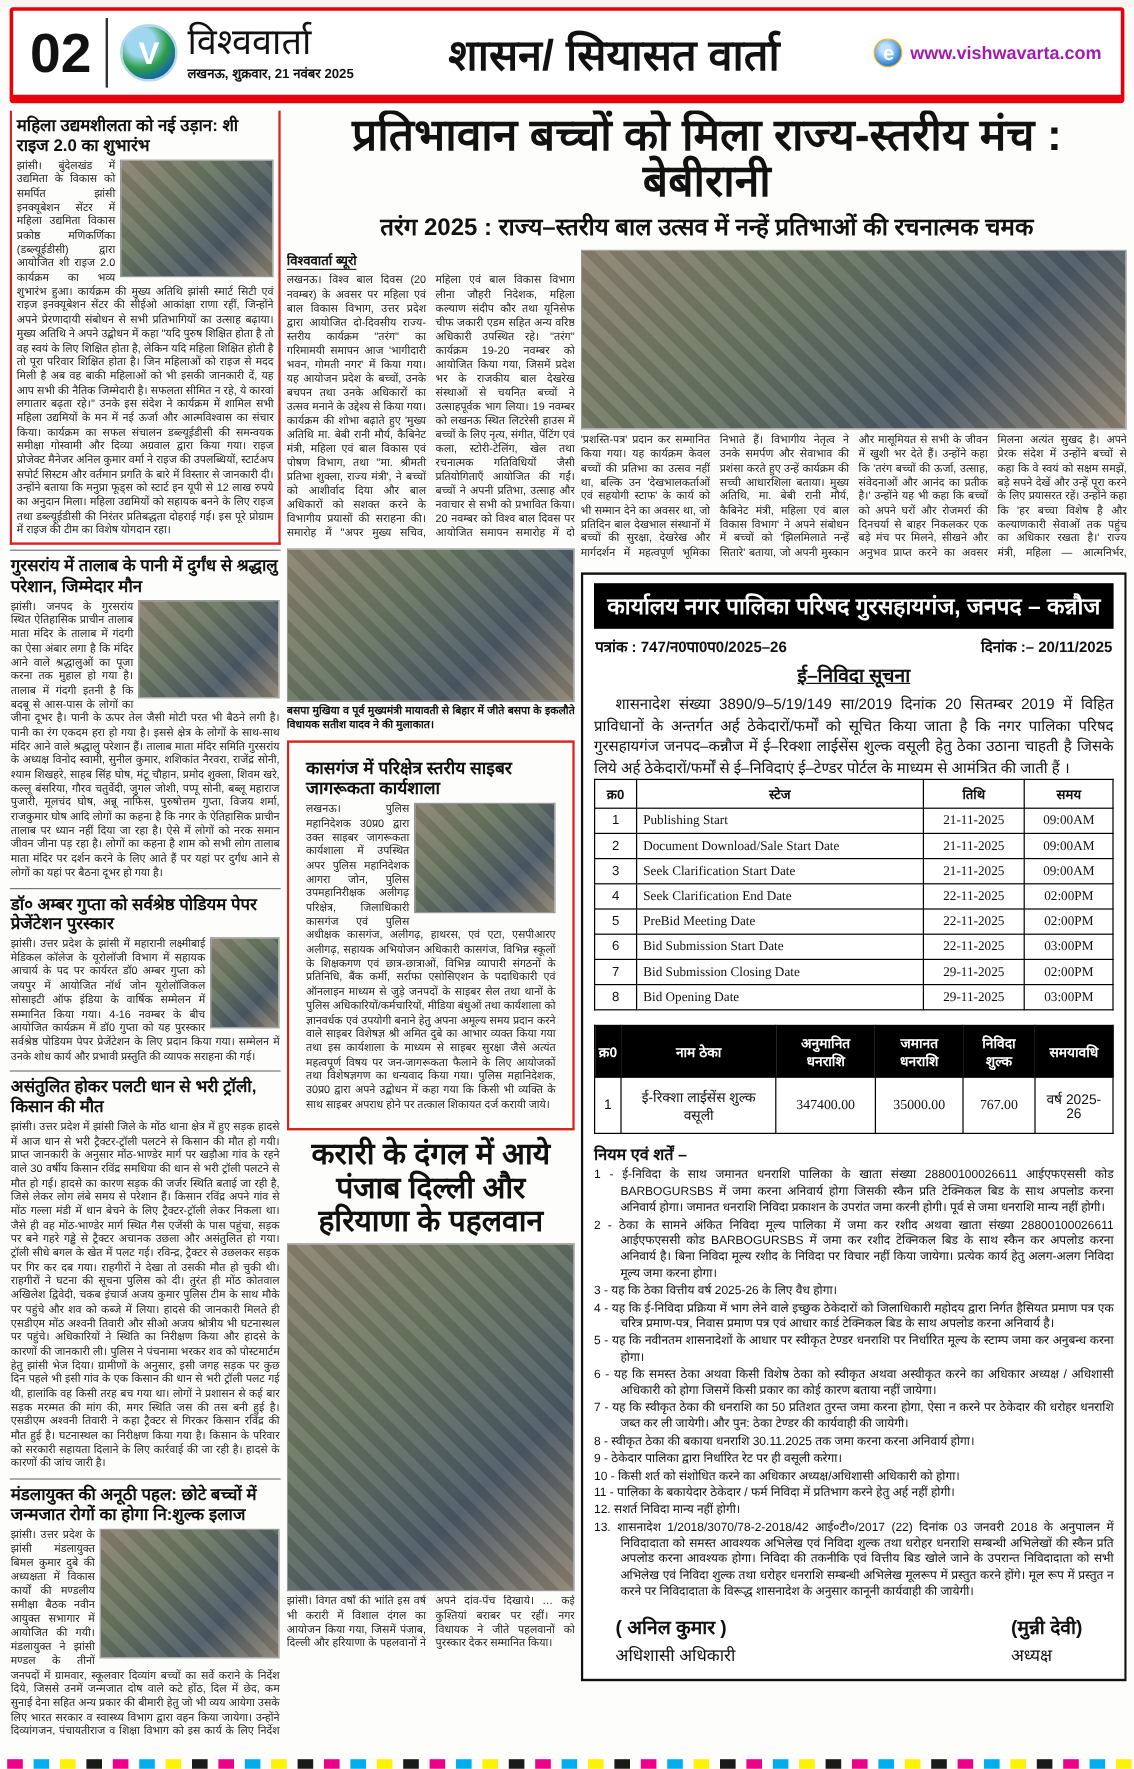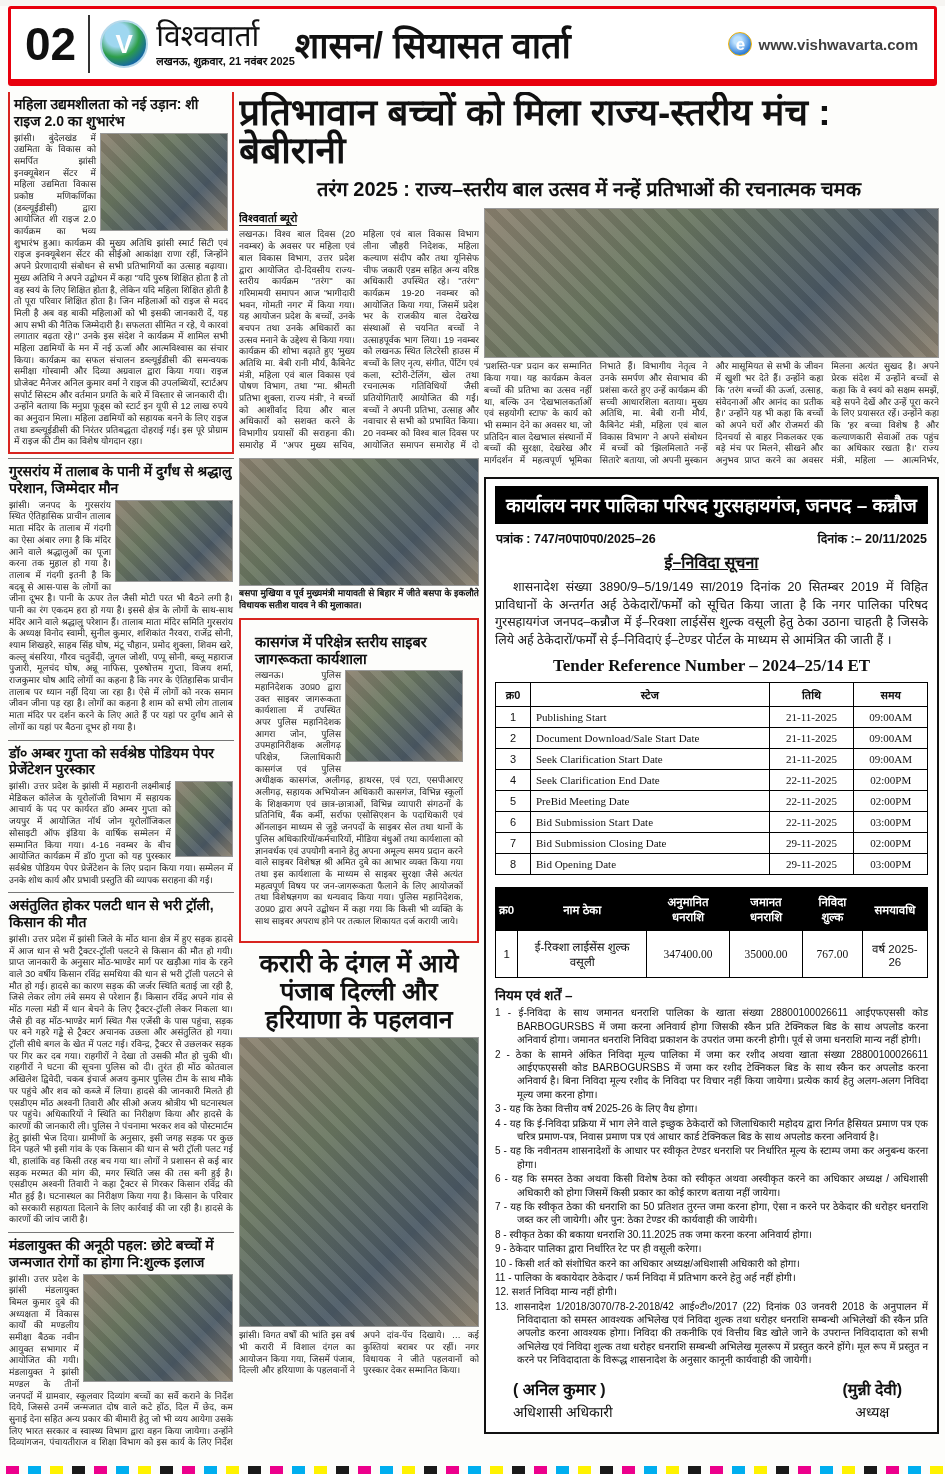--- a/index.html
+++ b/index.html
@@ -13,27 +13,27 @@
               border-radius:3px; height:80px; display:flex; align-items:center; background:#fff; }
   .pageno { font-size:46px; font-weight:bold; padding:0 12px 0 14px; line-height:1; }
   .mast-divider { width:2px; height:58px; background:#333; margin-right:10px; }
   .logo-circle { width:48px; height:48px; border-radius:50%;
                  background:radial-gradient(circle at 35% 30%, #9fd7f0 0 28%, #2d9e49 52%, #1363a8 78%);
                  border:2px solid #b5d8ea; display:flex; align-items:center; justify-content:center;
                  color:#fff; font-weight:bold; font-size:26px; margin-right:8px; }
   .mast-title { display:flex; flex-direction:column; }
   .paper-name { font-size:30px; font-weight:normal; line-height:1.05; }
   .edition-line { font-size:11px; font-weight:bold; margin-top:2px; }
-  .section-title { flex:1; text-align:left; font-size:36px; font-weight:bold; }
+  .section-title { flex:1; text-align:center; font-size:36px; font-weight:bold; }
   .website { display:flex; align-items:center; gap:6px; padding-right:16px; }
   .ie-icon { width:24px; height:24px; border-radius:50%;
              background:radial-gradient(circle at 40% 35%, #bfe3ff 0 20%, #2f7ed8 70%);
              color:#fff; font-weight:bold; font-size:17px; line-height:24px; text-align:center;
              border:1px solid #f3b200; }
-  .website-text { font-size:15px; font-weight:bold; color:#404040; }
+  .website-text { font-size:15px; font-weight:bold; color:#a21caf; }
 
   
   .content { display:flex; gap:5px; padding:2px 6px 0 8px; height:1356px; overflow:hidden; }
   .col-left { width:226px; flex:none; overflow:hidden; }
   .main { flex:1; display:flex; flex-direction:column; overflow:hidden; }
   .main-row { display:flex; gap:5px; flex:1; overflow:hidden; }
   .mid-stack { width:240px; flex:none; overflow:hidden; }
   .right-stack { flex:1; overflow:hidden; }
 
   
@@ -43,21 +43,21 @@
            border:1px solid #999; position:relative; overflow:hidden; }
   .photo::after { content:""; position:absolute; inset:0;
            background:repeating-linear-gradient(45deg, rgba(255,255,255,.06) 0 8px, rgba(0,0,0,.08) 8px 16px); }
   .l-article { border-top:1px solid #777; padding:4px 1px 6px 1px; }
   .l-article:first-child { border-top:none; }
   .l-headline { font-size:14px; font-weight:bold; line-height:1.2; margin-bottom:3px; }
   .boxed-red { border:2px solid #d8241f; padding:4px; margin-bottom:4px; }
   .float-r { float:right; margin:0 0 3px 4px; }
 
   
-  .lead-headline { font-size:37px; font-weight:bold; line-height:1.02; padding:2px 0 2px 0; }
+  .lead-headline { font-size:37px; font-weight:bold; text-align:center; line-height:1.02; padding:2px 0 2px 0; }
   .lead-subhead { font-size:20px; font-weight:bold; text-align:center; margin:4px 0 6px 0; }
   .byline { font-size:11px; font-weight:bold; border-bottom:1.5px solid #222; display:inline-block; margin-bottom:3px; }
   .lead-mid-text { column-count:2; column-gap:8px; height:224px; overflow:hidden; }
   .lead-photo { height:150px; margin-bottom:3px; }
   .lead-cont { column-count:4; column-gap:8px; height:112px; overflow:hidden; margin-bottom:4px; }
 
   .mid-photo { height:128px; }
   .mid-box { border:2px solid #d8241f; padding:14px; margin-top:6px; }
   .mid-box-headline { font-size:14.5px; font-weight:bold; line-height:1.15; margin-bottom:3px; }
   .kasganj-photo { width:118px; height:92px; }
@@ -81,21 +81,21 @@
   .stage-col { text-align:left !important; font-family:"Liberation Serif", serif; }
   .eng { font-family:"Liberation Serif", serif; }
   table.grid2 { width:100%; border-collapse:collapse; margin-top:12px; }
   table.grid2 th { background:#000; color:#fff; border:1.5px solid #000; font-size:11.5px; padding:6px 3px; }
   table.grid2 td { border:1.5px solid #000; font-size:11.5px; padding:8px 3px; text-align:center; }
   .terms-head { font-size:13.5px; font-weight:bold; margin:8px 0 2px 0; }
   ol.terms { list-style:none; }
   ol.terms li { font-size:10px; line-height:1.34; text-align:justify; padding-left:22px; text-indent:-22px; margin-bottom:1px; }
   .signatures { display:flex; justify-content:space-between; padding:10px 26px 2px 18px; }
   .sig .name { font-size:16px; font-weight:bold; }
-  .sig .post { font-size:14px; margin-top:2px; text-align:center; }
+  .sig .post { font-size:14px; margin-top:2px; text-align:left; }
 
   
   .color-strip { position:absolute; left:0; right:0; bottom:2px; height:13px;
                  display:flex; gap:9px; padding:0 6px; align-items:center; }
   .color-strip .sq { width:13px; height:11px; flex:none; }
 </style>
 </head>
 <body>
 
 <div class="page">
@@ -181,21 +181,20 @@
           <div class="body-txt lead-cont">'प्रशस्ति-पत्र' प्रदान कर सम्मानित किया गया। यह कार्यक्रम केवल बच्चों की प्रतिभा का उत्सव नहीं था, बल्कि उन 'देखभालकर्ताओं एवं सहयोगी स्टाफ' के कार्य को भी सम्मान देने का अवसर था, जो प्रतिदिन बाल देखभाल संस्थानों में बच्चों की सुरक्षा, देखरेख और मार्गदर्शन में महत्वपूर्ण भूमिका निभाते हैं। विभागीय नेतृत्व ने उनके समर्पण और सेवाभाव की प्रशंसा करते हुए उन्हें कार्यक्रम की सच्ची आधारशिला बताया। मुख्य अतिथि, मा. बेबी रानी मौर्य, कैबिनेट मंत्री, महिला एवं बाल विकास विभाग' ने अपने संबोधन में बच्चों को 'झिलमिलाते नन्हें सितारे' बताया, जो अपनी मुस्कान और मासूमियत से सभी के जीवन में खुशी भर देते हैं। उन्होंने कहा कि 'तरंग बच्चों की ऊर्जा, उत्साह, संवेदनाओं और आनंद का प्रतीक है।' उन्होंने यह भी कहा कि बच्चों को अपने घरों और रोजमर्रा की दिनचर्या से बाहर निकलकर एक बड़े मंच पर मिलने, सीखने और अनुभव प्राप्त करने का अवसर मिलना अत्यंत सुखद है। अपने प्रेरक संदेश में उन्होंने बच्चों से कहा कि वे स्वयं को सक्षम समझें, बड़े सपने देखें और उन्हें पूरा करने के लिए प्रयासरत रहें। उन्होंने कहा कि 'हर बच्चा विशेष है और कल्याणकारी सेवाओं तक पहुंच का अधिकार रखता है।' राज्य मंत्री, महिला — आत्मनिर्भर, आत्मविश्वासी और जीवन में आगे बढ़ने के लिए प्रेरित किया। साथ ही, विभिन्न बाल गृहों द्वारा लगाए गए क्रिएटिव स्टॉल्स की उन्होंने सराहना करते हुए कहा कि बच्चों की प्रतिभा अद्वितीय है। 'अपर मुख्य सचिव, महिला एवं बाल विकास विभाग, श्रीमती लीना जौहरी' ने कहा कि बच्चों की अद्भुत रचनात्मकता और आत्म-अभिव्यक्ति को देखकर गर्व की अनुभूति होती है।</div>
 
           <div class="tender">
             <div class="tender-header">कार्यालय नगर पालिका परिषद गुरसहायगंज, जनपद – कन्नौज</div>
             <div class="tender-meta">
               <span>पत्रांक : 747/न0पा0प0/2025–26</span>
               <span>दिनांक :– 20/11/2025</span>
             </div>
             <div class="tender-title">ई–निविदा सूचना</div>
             <div class="tender-intro">शासनादेश संख्या 3890/9–5/19/149 सा/2019 दिनांक 20 सितम्बर 2019 में विहित प्राविधानों के अन्तर्गत अर्ह ठेकेदारों/फर्मों को सूचित किया जाता है कि नगर पालिका परिषद गुरसहायगंज जनपद–कन्नौज में ई–रिक्शा लाईसेंस शुल्क वसूली हेतु ठेका उठाना चाहती है जिसके लिये अर्ह ठेकेदारों/फर्मों से ई–निविदाएं ई–टेण्डर पोर्टल के माध्यम से आमंत्रित की जाती हैं ।</div>
-            <div class="tender-ref">Tender Reference Number – 2024–25/14 ET</div>
 
             <table class="grid">
               <thead>
                   <tr id="sched-head">
                     <th>क्र0</th>
                     <th>स्टेज</th>
                     <th>तिथि</th>
                     <th>समय</th>
                   </tr>
                 </thead>

